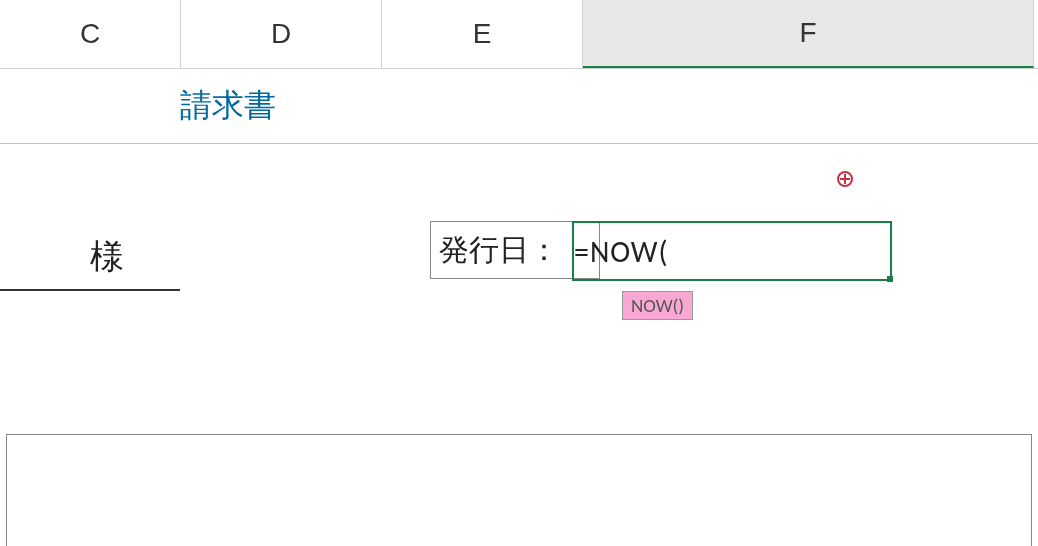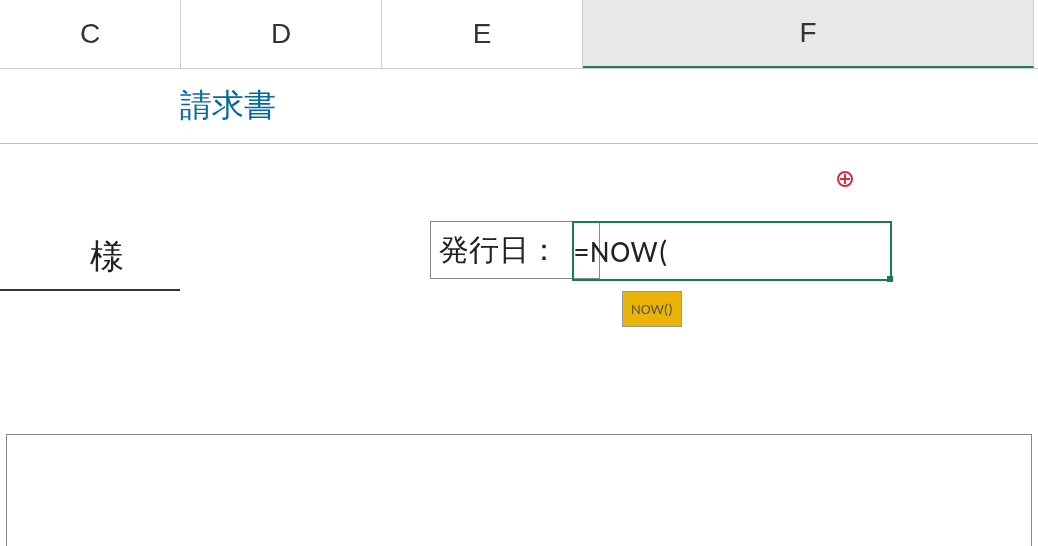--- a/index.html
+++ b/index.html
@@ -117,25 +117,25 @@
       width: 6px;
       height: 6px;
       background: #1a7f46;
     }
 
     .tooltip {
       position: absolute;
       left: 622px;
       top: 222px;
       border: 1px solid #999;
-      background: #eab308;
-      font-size: 15px;
+      background: #f9a8d4;
+      font-size: 19px;
       font-family: Calibri, Arial, sans-serif;
       color: #555;
-      padding: 8px 8px;
+      padding: 2px 8px;
     }
 
     .plus-icon {
       position: absolute;
       left: 836px;
       top: 101px;
       width: 18px;
       height: 18px;
     }
 

